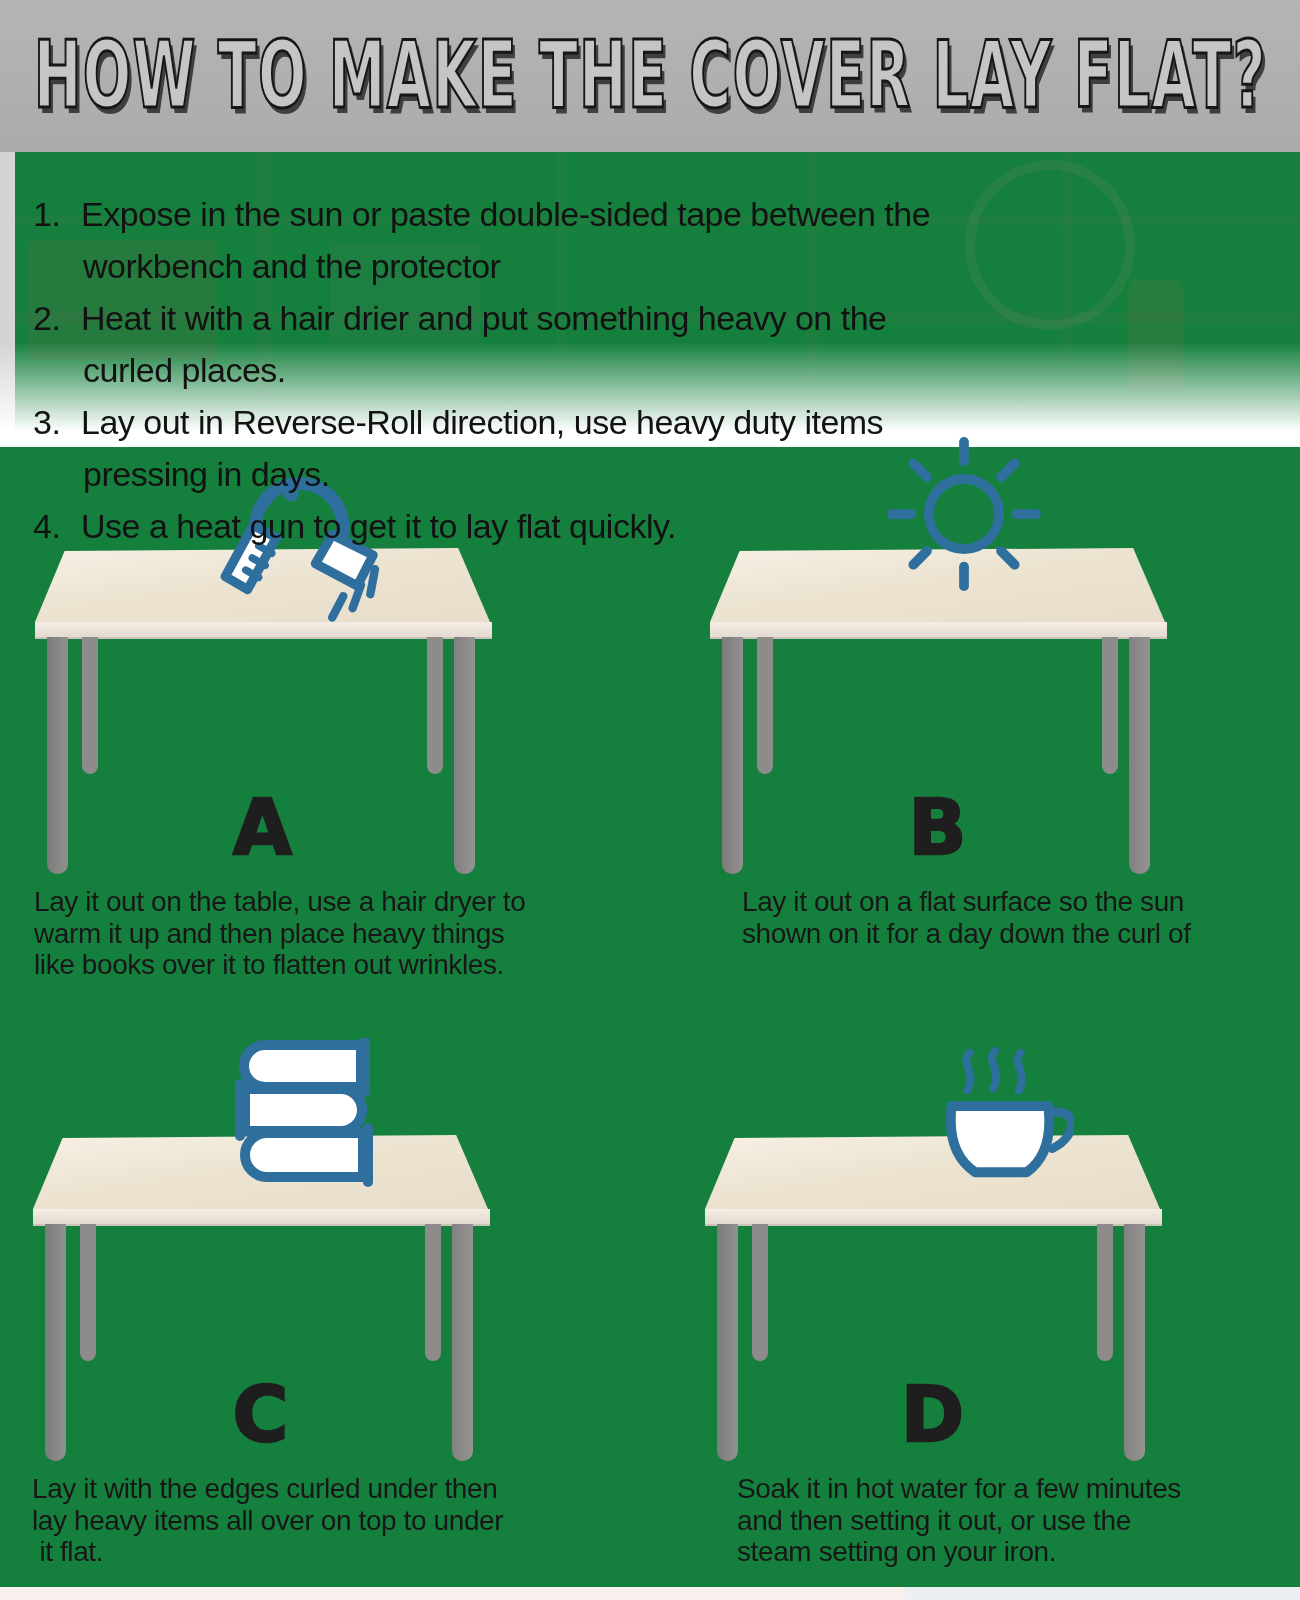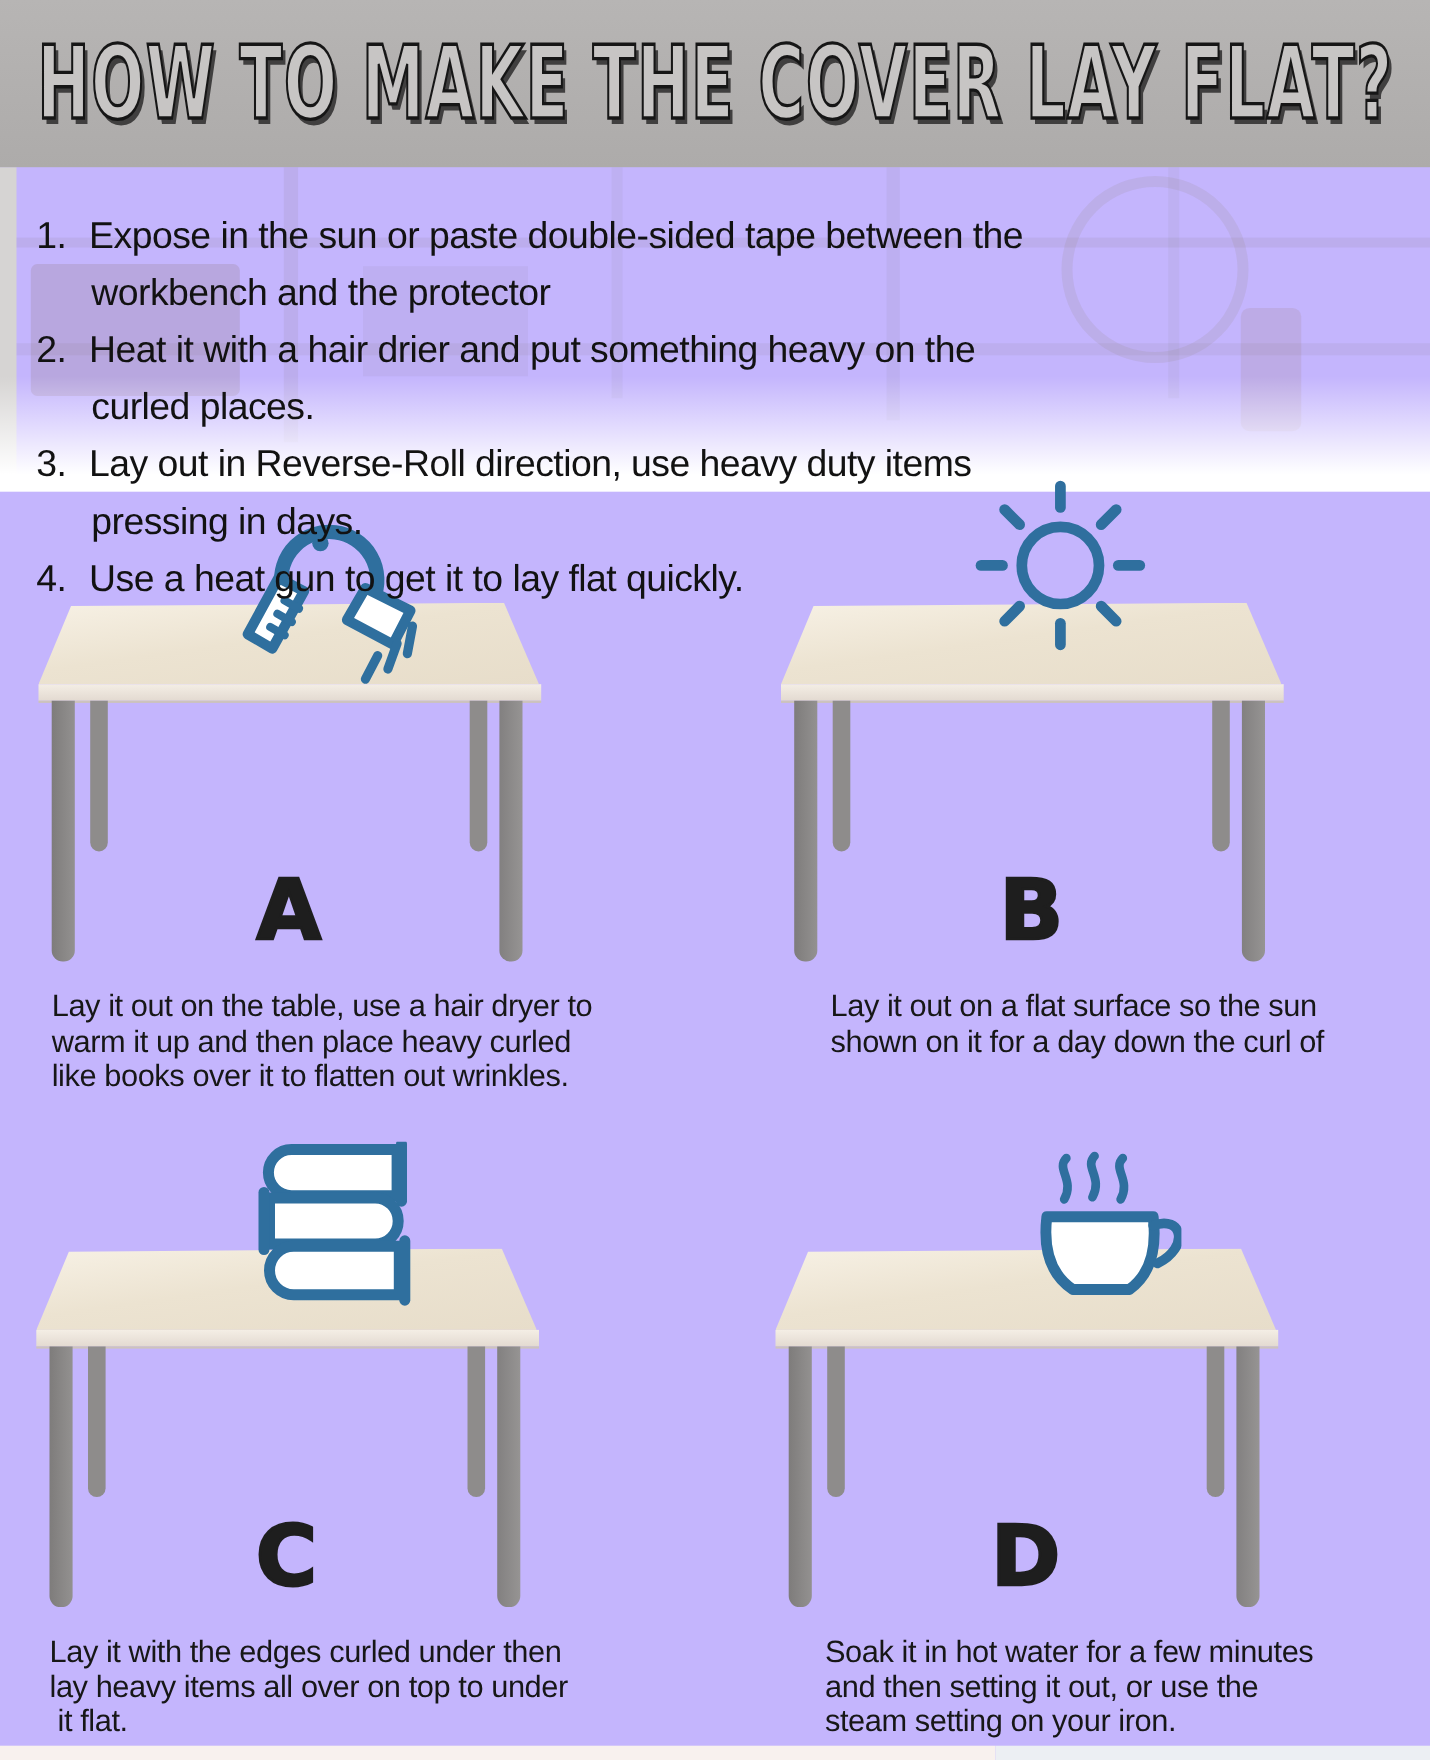--- a/index.html
+++ b/index.html
@@ -1,17 +1,17 @@
 <!DOCTYPE html>
 <html><head>
 <meta charset="utf-8">
 <style>
   html,body { margin:0; padding:0; }
   .page {
-    position:relative; width:1300px; height:1600px; background:#c4b5fd;
+    position:relative; width:1300px; height:1600px; background:#15803d;
     overflow:hidden; font-family:"Liberation Sans", sans-serif;
   }
 
   
   .banner {
     position:absolute; left:0; top:0; width:1300px; height:152px;
     background:linear-gradient(#b7b5b4,#adabaa); z-index:7;
     display:flex; align-items:center; justify-content:center;
   }
   .title {
@@ -64,21 +64,21 @@
   .leg-fl { left:17px;  top:99px; width:21px; height:237px; background:linear-gradient(90deg,#7e7c7b,#939190); border-radius:0 0 10px 10px; }
   .leg-bl { left:52px;  top:99px; width:16px; height:137px; background:#8e8c8b; border-radius:0 0 8px 8px; }
   .leg-br { left:397px; top:99px; width:16px; height:137px; background:#8e8c8b; border-radius:0 0 8px 8px; }
   .leg-fr { left:424px; top:99px; width:21px; height:237px; background:linear-gradient(90deg,#828080,#969493); border-radius:0 0 10px 10px; }
   .panel-letter {
     position:absolute; left:5px; top:245px; width:455px; text-align:center;
     font-family:"DejaVu Sans", sans-serif; font-weight:bold; font-size:76px;
     color:#1e1e1e; -webkit-text-stroke:2.5px #1e1e1e; z-index:4;
   }
   .caption {
-    position:absolute; left:4px; top:348px; margin:13px; z-index:5;
+    position:absolute; left:4px; top:348px; margin:0; z-index:5;
     font-size:28px; line-height:31.5px; letter-spacing:-0.4px; color:#171717;
   }
   .caption span { display:block; white-space:pre; }
   .caption.indented { left:37px; }
 
   .icon { position:absolute; z-index:3; }
   .icon-dryer { left:183px; top:-100px; width:177px; height:186px; }
   .icon-sun   { left:181px; top:-102px; width:156px; height:156px; }
   .icon-books { left:190px; top:-87px;  width:170px; height:150px; }
   .icon-cup   { left:226px; top:-80px;  width:148px; height:148px; }
@@ -137,21 +137,21 @@
         <circle cx="84" cy="60" r="8" fill="#2f6f9e" stroke="none"></circle>
         <path d="M43 94 L68 107 L37 163 L13 149 Z" fill="#ffffff" stroke-width="10"></path>
         <path d="M49 116 L63 124 M42 129 L56 137 M35 142 L49 150" stroke-width="8"></path>
         <path d="M128 104 L172 126 L155 159 L110 135 Z" fill="#ffffff" stroke-width="10"></path>
         <path d="M140 170 L128 193 M159 158 L150 183 M174 141 L169 168" stroke-width="9"></path>
       </g>
     </svg>
     <div class="panel-letter">A</div>
     <p class="caption">
       <span>Lay it out on the table, use a hair dryer to</span>
-      <span>warm it up and then place heavy curled</span>
+      <span>warm it up and then place heavy things</span>
       <span>like books over it to flatten out wrinkles.</span>
     </p>
   </section>
 
   <section class="panel" style="left:705px; top:538px;">
     <div class="table-illus">
       <div class="tabletop"></div>
       <div class="table-band"></div>
       <div class="leg leg-bl"></div>
       <div class="leg leg-br"></div>

